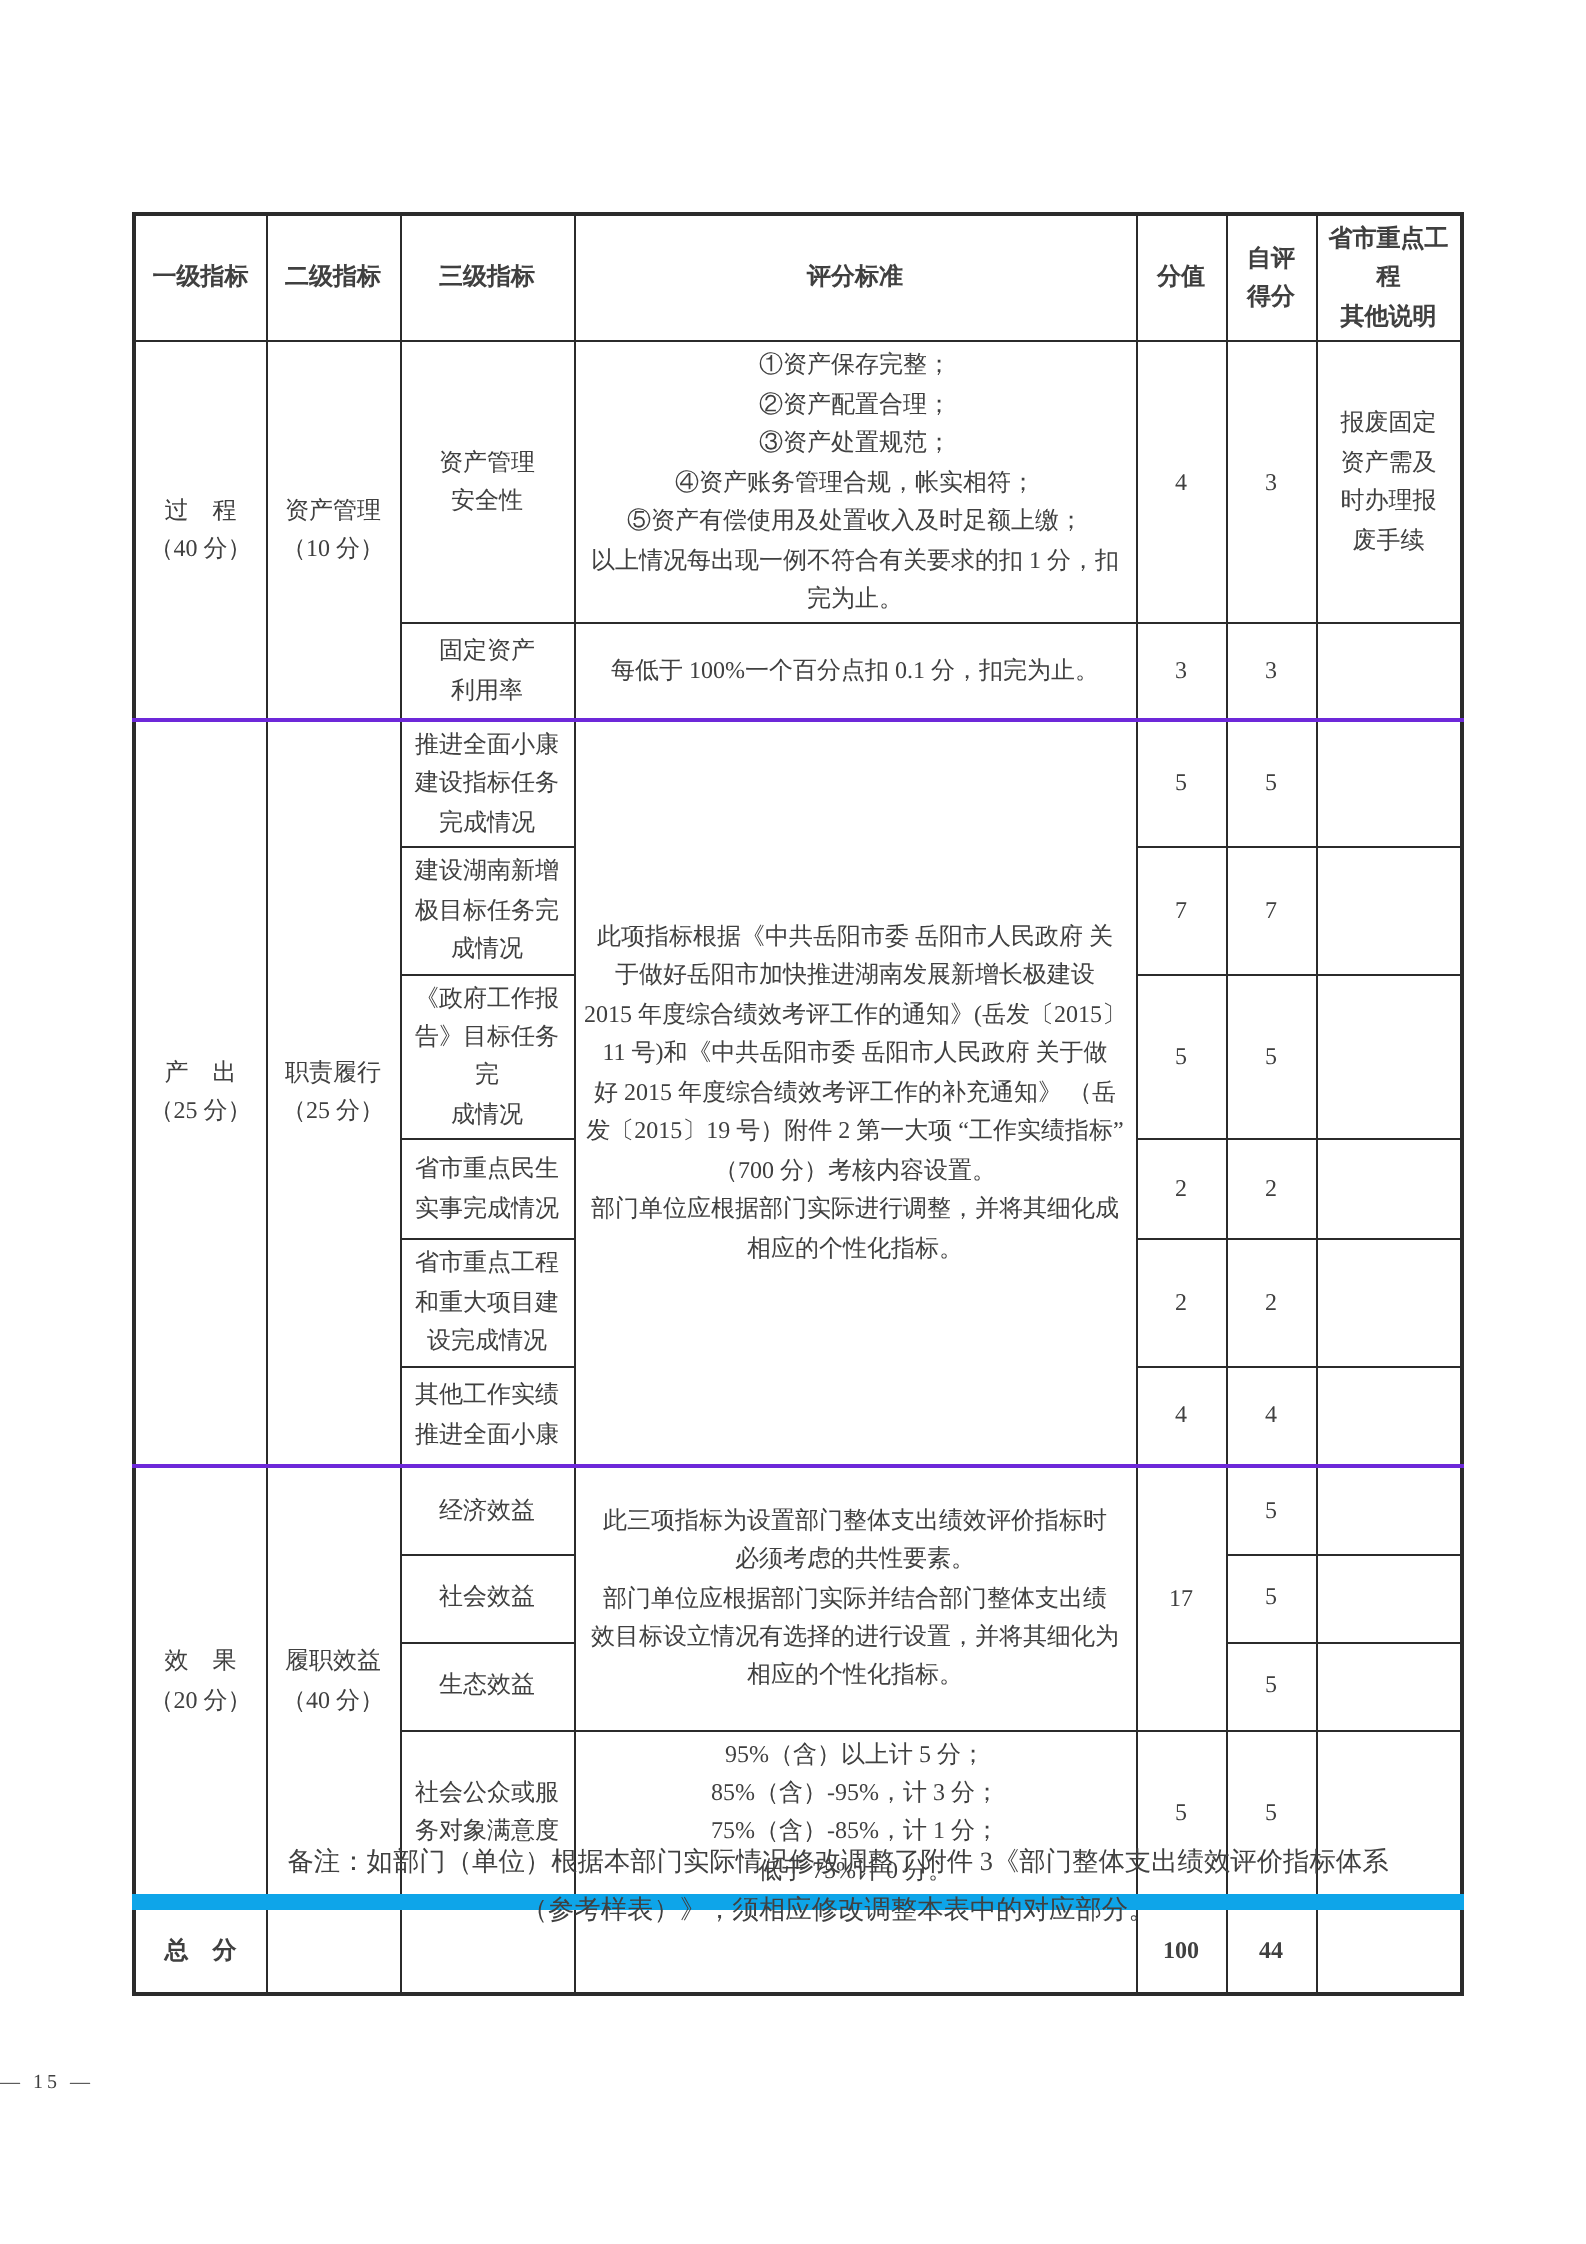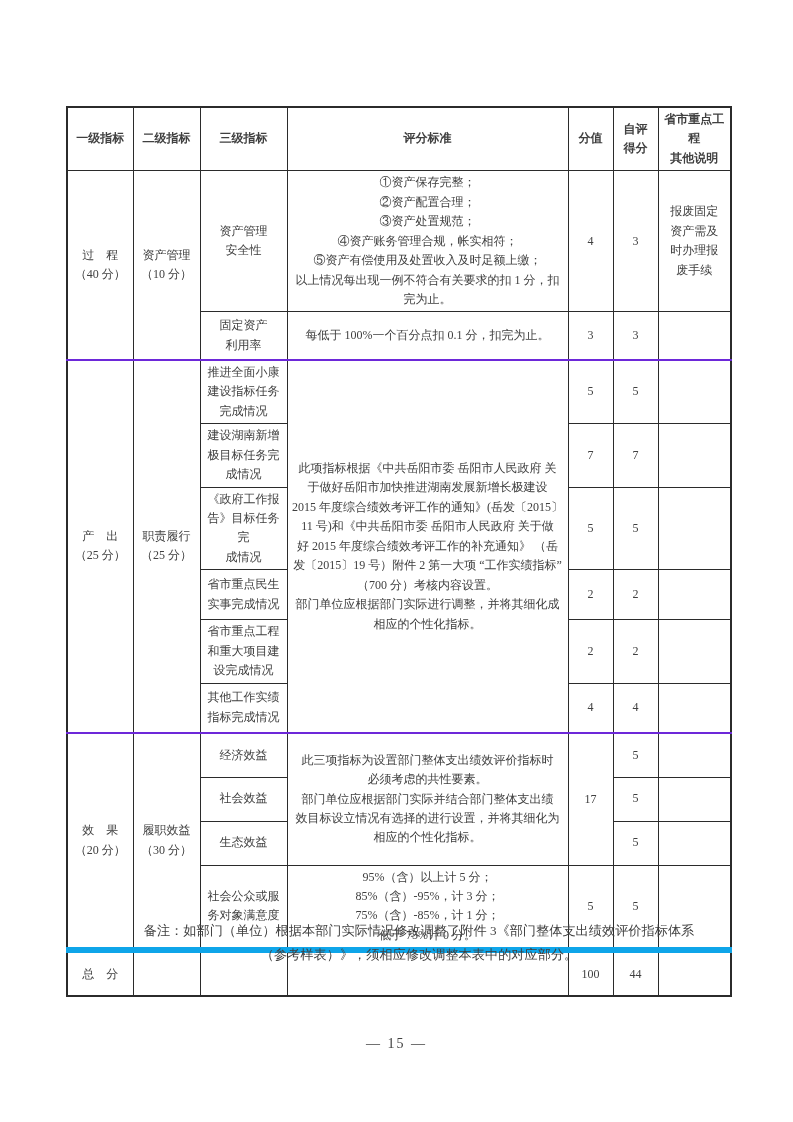--- a/index.html
+++ b/index.html
@@ -42,40 +42,40 @@
     font-size: 12px;
   }
   td.std {
     text-align: left;
     padding: 4px 6px;
   }
   tr.section-break td {
     border-top: 2px solid #6d28d9;
   }
   tr.total-row td {
-    font-weight: normal;
-    border-top: 6px solid #0ea5e9;
+    font-weight: bold;
+    border-top: 8px solid #0ea5e9;
   }
   .remark {
     position: absolute;
     left: 106px;
     top: 919px;
     width: 626px;
     font-size: 13.2px;
     line-height: 24px;
     white-space: pre-line;
     text-align: center;
   }
   .page-footer {
     position: absolute;
     left: 0;
     top: 1036px;
     width: 100%;
-    text-align: center;
-    font-size: 14px;
+    text-align: left;
+    font-size: 10px;
     letter-spacing: 2px;
   }
 </style>
 </head>
 <body>
 
 <div class="sheet">
 
   <table class="score-table">
     <colgroup>
@@ -178,31 +178,31 @@
     <tr style="height:62px">
       <td>省市重点工程
 和重大项目建
 设完成情况</td>
       <td>2</td>
       <td>2</td>
       <td></td>
     </tr>
     <tr style="height:50px">
       <td>其他工作实绩
-指标完成情况</td>
+推进全面小康</td>
       <td>4</td>
       <td>4</td>
       <td></td>
     </tr>
 
     <tr class="section-break" style="height:44px">
       <td rowspan="4">效　果
 （20 分）</td>
       <td rowspan="4">履职效益
-（30 分）</td>
+（40 分）</td>
       <td>经济效益</td>
       <td class="std" rowspan="3">此三项指标为设置部门整体支出绩效评价指标时
 必须考虑的共性要素。
 部门单位应根据部门实际并结合部门整体支出绩
 效目标设立情况有选择的进行设置，并将其细化为
 相应的个性化指标。</td>
       <td rowspan="3">17</td>
       <td>5</td>
       <td></td>
     </tr>

